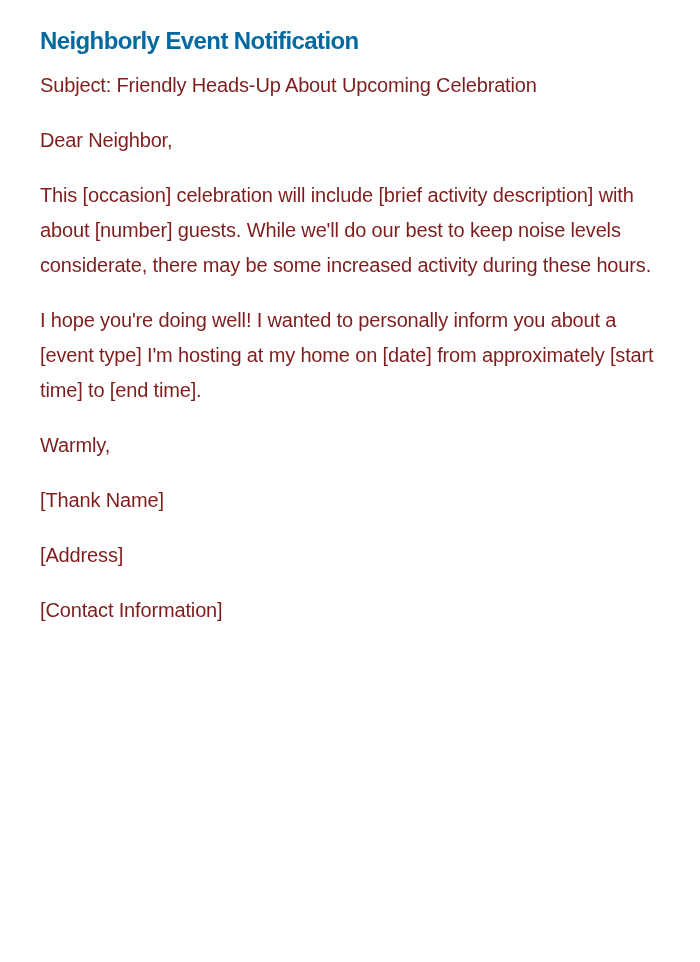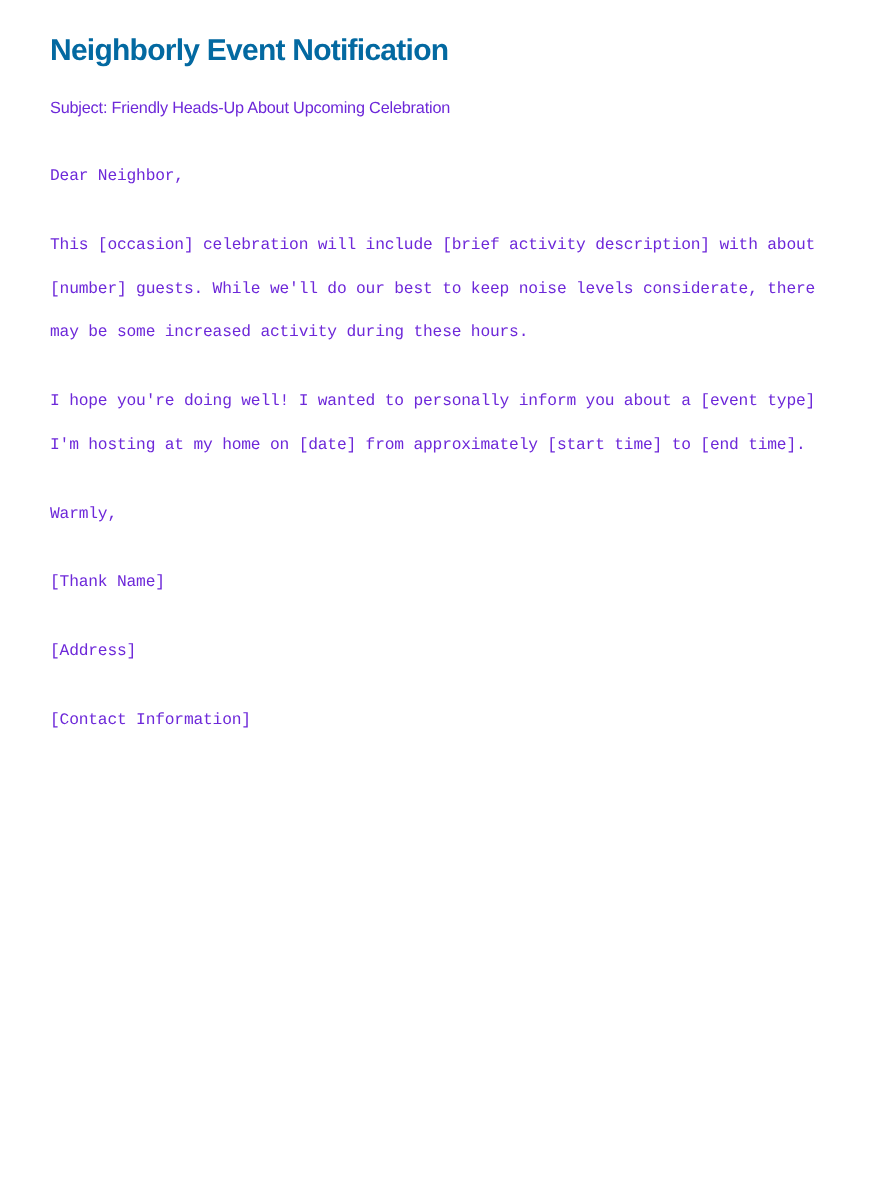--- a/index.html
+++ b/index.html
@@ -12,28 +12,28 @@
     .title {
       font-family: "Liberation Sans", sans-serif;
       font-weight: bold;
       font-size: 24px;
       letter-spacing: -0.6px;
       margin: 0;
       line-height: 34px;
       color: #0369a1;
     }
     .para {
-      font-size: 13px;
+      font-size: 20px;
       line-height: 35px;
       margin: 0;
       letter-spacing: -0.15px;
-      color: #6d28d9;
+      color: #7f1d1d;
     }
     .subject { margin-top: 10px; }
-    .gap { margin-top: 20px; font-family: Liberation Mono, monospace; }
+    .gap { margin-top: 20px; }
   </style>
 </head>
 <body>
 
 <div class="page">
   <h1 class="title">Neighborly Event Notification</h1>
   <p class="para subject">Subject: Friendly Heads-Up About Upcoming Celebration</p>
   <p class="para gap">Dear Neighbor,</p>
   <p class="para gap">This [occasion] celebration will include [brief activity description] with about [number] guests. While we'll do our best to keep noise levels considerate, there may be some increased activity during these hours.</p>
   <p class="para gap">I hope you're doing well! I wanted to personally inform you about a [event type] I'm hosting at my home on [date] from approximately [start time] to [end time].</p>

